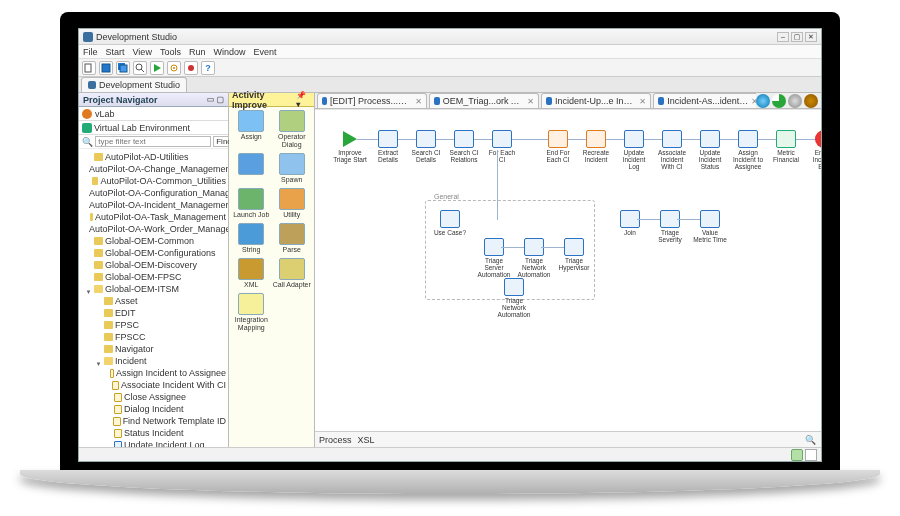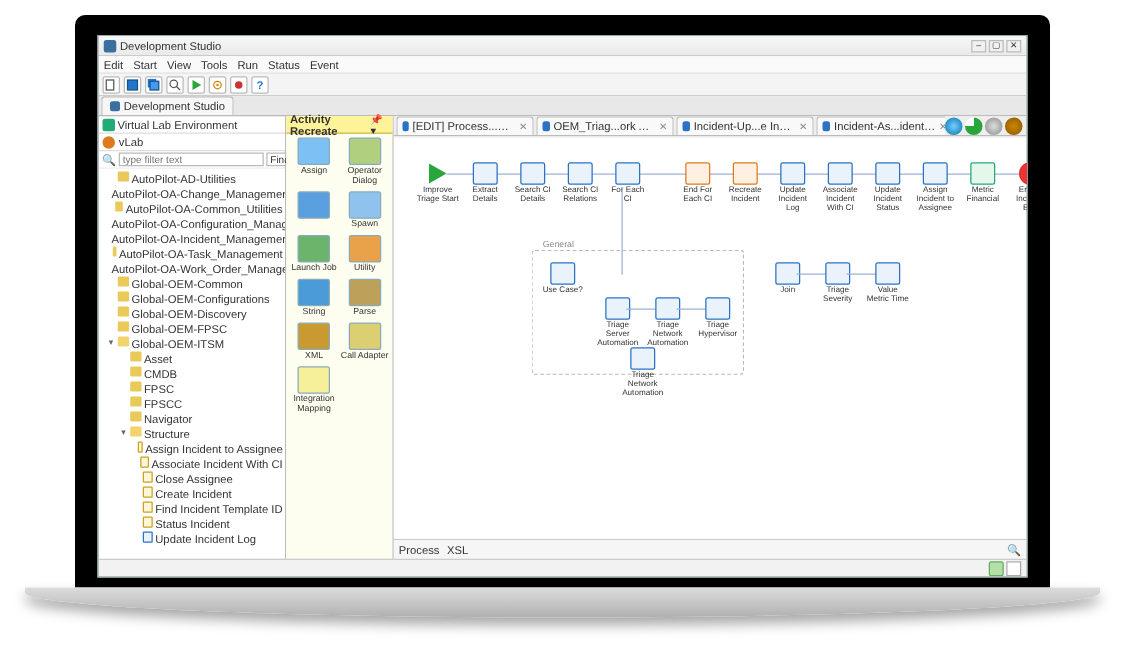--- a/index.html
+++ b/index.html
@@ -26,21 +26,21 @@
   .sidebar { width:150px; border-right:1px solid #bbb; display:flex; flex-direction:column; min-height:0; }
   .tree-tools { height:14px; display:flex; align-items:center; gap:3px; padding:0 3px; border-bottom:1px solid #ddd; }
   .tree-tools .vlab { display:flex; align-items:center; gap:2px; }
   .exp-icon { width:10px; height:10px; background:#2a7; border-radius:2px; }
   .tree-filter { height:14px; display:flex; align-items:center; gap:2px; padding:1px 3px; border-bottom:1px solid #eee; }
   .tree-filter input { flex:1; height:11px; font-size:8px; border:1px solid #bbb; padding:0 2px; }
   .tree { flex:1; overflow:auto; padding:2px 2px 2px 4px; }
   .tree ul { list-style:none; margin:0; padding-left:10px; }
   .tree > ul { padding-left:2px; }
   .tree li { white-space:nowrap; line-height:12px; }
-  .tree .node { display:flex; align-items:flex-start; gap:2px; cursor:default; }
+  .tree .node { display:flex; align-items:center; gap:2px; cursor:default; }
   .tree .tw { width:7px; height:7px; display:inline-block; text-align:center; font-size:7px; color:#666; }
   .ic-folder { width:9px; height:8px; background:#e9c957; border-radius:1px; display:inline-block; }
   .ic-folder.open { background:#f3d36b; }
   .ic-page { width:8px; height:9px; background:#fff; border:1px solid #7a9; border-radius:1px; display:inline-block; }
   .ic-page.y { border-color:#caa020; background:#fff6d6; }
   .ic-page.b { border-color:#2b72c4; background:#eaf2fc; }
   .palette { width:86px; border-right:1px solid #bbb; display:flex; flex-direction:column; background:#fefef0; }
   .pal-hdr { height:14px; background:#fff39a; border-bottom:1px solid #c9b84a; padding:0 3px; display:flex; align-items:center; justify-content:space-between; font-weight:bold; }
   .pal-body { flex:1; overflow:auto; padding:3px; }
   .pal-grid { display:grid; grid-template-columns:1fr 1fr; gap:4px 2px; }
@@ -89,26 +89,26 @@
           <span>Development Studio</span>
         </div>
         <div class="win-ctrls">
           <div class="win-btn">–</div>
           <div class="win-btn">▢</div>
           <div class="win-btn">✕</div>
         </div>
       </div>
 
       <div class="menubar">
-        <span>Edit</span>
+        <span>File</span>
         <span>Start</span>
         <span>View</span>
         <span>Tools</span>
         <span>Run</span>
-        <span>Status</span>
+        <span>Window</span>
         <span>Event</span>
       </div>
 
       <div class="toolbar">
         <div class="tbtn">
             <svg viewBox="0 0 10 10">
               <rect x="1" y="1" width="6" height="8" fill="#fff" stroke="#555"></rect>
             </svg>
           </div>
         <div class="tbtn">
@@ -150,29 +150,33 @@
       <div class="main-tabs">
         <div class="main-tab">
           <span class="app-icon" style="width:8px;height:8px;"></span>
           <span style="margin-left:3px;">Development Studio</span>
         </div>
       </div>
 
       <div class="body">
 
         <div class="sidebar">
+          <div class="panel-hdr">
+            <span>Project Navigator</span>
+            <span class="hx">▭ ▢</span>
+          </div>
+          <div class="tree-tools">
+            <span style="width:10px;height:10px;background:#e07a1f;border-radius:50%;"></span>
+            <span>vLab</span>
+          </div>
           <div class="tree-tools">
             <div class="vlab">
               <span class="exp-icon"></span>
               <span>Virtual Lab Environment</span>
             </div>
-          </div>
-          <div class="tree-tools">
-            <span style="width:10px;height:10px;background:#e07a1f;border-radius:50%;"></span>
-            <span>vLab</span>
           </div>
           <div class="tree-filter">
             <span>🔍</span>
             <input placeholder="type filter text" style="">
             <span style="font-size:8px;border:1px solid #bbb;padding:0 2px;">Find</span>
           </div>
           <div class="tree">
             <ul id="tree-root">
                 <li>
                   <div class="node">
@@ -262,21 +266,21 @@
                       <div class="node">
                         <span class="tw"></span>
                         <span class="ic-folder"></span>
                         <span>Asset</span>
                       </div>
                     </li>
                     <li>
                       <div class="node">
                         <span class="tw"></span>
                         <span class="ic-folder"></span>
-                        <span>CMDB</span>
+                        <span>EDIT</span>
                       </div>
                     </li>
                     <li>
                       <div class="node">
                         <span class="tw"></span>
                         <span class="ic-folder"></span>
                         <span>FPSC</span>
                       </div>
                     </li>
                     <li>
@@ -290,21 +294,21 @@
                       <div class="node">
                         <span class="tw"></span>
                         <span class="ic-folder"></span>
                         <span>Navigator</span>
                       </div>
                     </li>
                     <li>
                       <div class="node">
                         <span class="tw">▾</span>
                         <span class="ic-folder open"></span>
-                        <span>Structure</span>
+                        <span>Incident</span>
                       </div>
                       <ul>
                         <li>
                           <div class="node">
                             <span class="tw"></span>
                             <span class="ic-page y"></span>
                             <span>Assign Incident to Assignee</span>
                           </div>
                         </li>
                         <li>
@@ -318,28 +322,28 @@
                           <div class="node">
                             <span class="tw"></span>
                             <span class="ic-page y"></span>
                             <span>Close Assignee</span>
                           </div>
                         </li>
                         <li>
                           <div class="node">
                             <span class="tw"></span>
                             <span class="ic-page y"></span>
-                            <span>Create Incident</span>
+                            <span>Dialog Incident</span>
                           </div>
                         </li>
                         <li>
                           <div class="node">
                             <span class="tw"></span>
                             <span class="ic-page y"></span>
-                            <span>Find Incident Template ID</span>
+                            <span>Find Network Template ID</span>
                           </div>
                         </li>
                         <li>
                           <div class="node">
                             <span class="tw"></span>
                             <span class="ic-page y"></span>
                             <span>Status Incident</span>
                           </div>
                         </li>
                         <li>
@@ -352,21 +356,21 @@
                       </ul>
                     </li>
                   </ul>
                 </li>
               </ul>
           </div>
         </div>
 
         <div class="palette">
           <div class="pal-hdr">
-            <span>Activity Recreate</span>
+            <span>Activity Improve</span>
             <span style="font-size:8px;">📌 ▾</span>
           </div>
           <div class="pal-body">
             <div class="pal-grid" id="pal-grid">
                 <div class="pal-item">
                   <div class="pic" style="background: rgb(124, 192, 244);"></div>
                   <div class="lbl">Assign</div>
                 </div>
                 <div class="pal-item">
                   <div class="pic" style="background: rgb(176, 208, 128);"></div>

